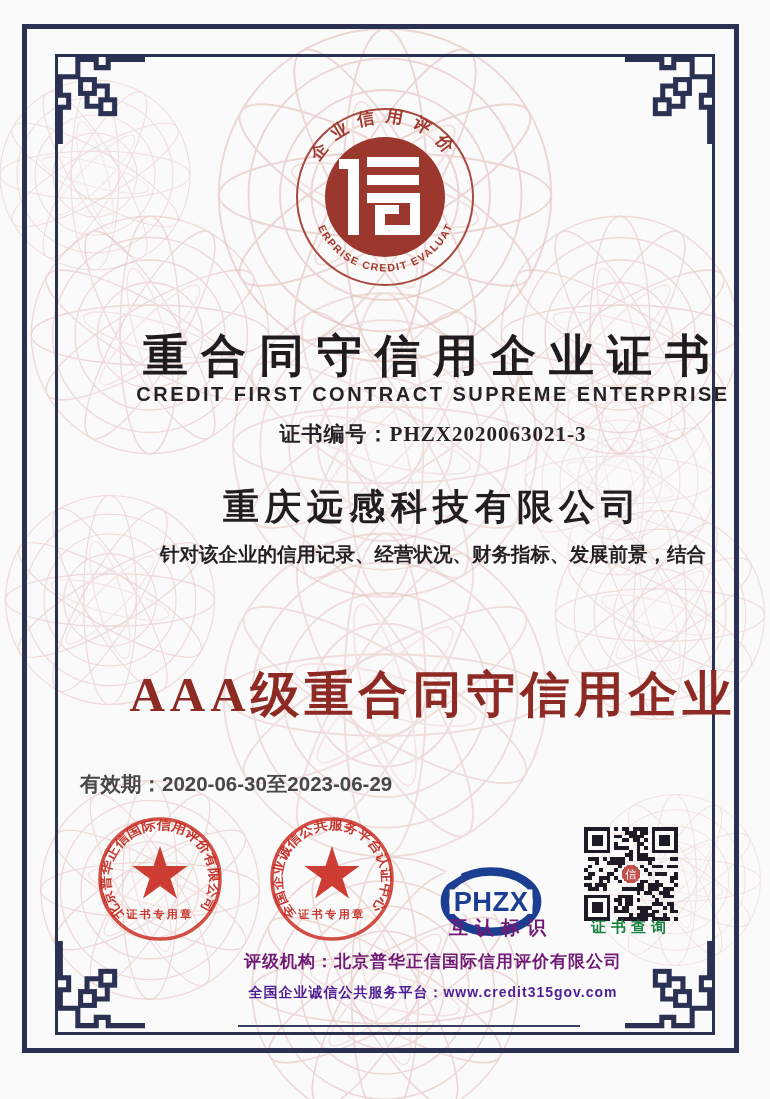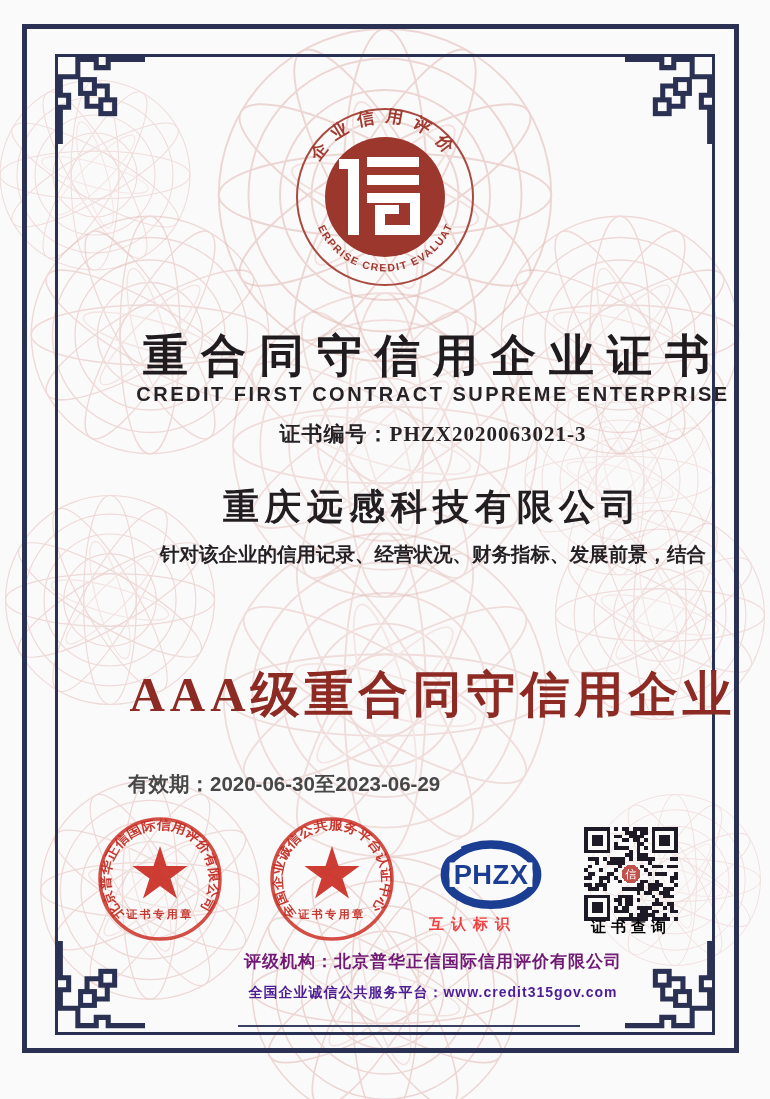--- a/index.html
+++ b/index.html
@@ -44,34 +44,34 @@
   }
   .body-par{
     top:537px;font-size:19.5px;font-weight:bold;line-height:34px;
     color:#242024;
   }
   .rating{
     top:662px;font-size:49px;font-weight:900;letter-spacing:5px;
     color:#8d2a24;font-family:"Liberation Serif",serif;
   }
   .validity{
-    left:80px;top:770px;font-size:20.5px;font-weight:bold;color:#474747;margin-left:48px;
+    left:80px;top:770px;font-size:20.5px;font-weight:bold;color:#474747;
   }
   .seal{width:128px;height:128px;}
   .seal svg{width:100%;height:100%;display:block;}
   .seal.s1{left:96px;top:815px;}
   .seal.s2{left:268px;top:815px;}
-  .phzx-logo{left:437px;top:838px;width:108px;height:80px;}
+  .phzx-logo{left:437px;top:865px;width:108px;height:80px;}
   .phzx-logo svg{width:100%;height:100%;display:block;}
-  .phzx-label{left:429px;top:915px;width:124px;text-align:left;
-    font-size:15px;font-weight:bold;letter-spacing:7px;color:#ef4444;}
+  .phzx-label{left:429px;top:915px;width:124px;text-align:right;
+    font-size:19px;font-weight:bold;letter-spacing:7px;color:#701a75;}
   .qr{left:584px;top:827px;width:94px;height:94px;}
   .qr svg{width:100%;height:100%;display:block;}
   .qr-label{left:572px;top:918px;width:118px;text-align:center;
-    font-size:15px;font-weight:bold;letter-spacing:5px;color:#000000;}
+    font-size:15px;font-weight:bold;letter-spacing:5px;color:#15803d;}
   .footer1{top:950px;font-size:17px;font-weight:bold;letter-spacing:1px;color:#701a75;}
   .footer2{top:984px;font-size:14px;font-weight:bold;letter-spacing:1px;color:#4c1d95;}
   .guilloche{left:0;top:0;width:770px;height:1099px;pointer-events:none;}
 </style>
 </head>
 <body>
 
 <div class="abs guilloche">
   <svg width="770" height="1099" viewBox="0 0 770 1099">
     <defs>

